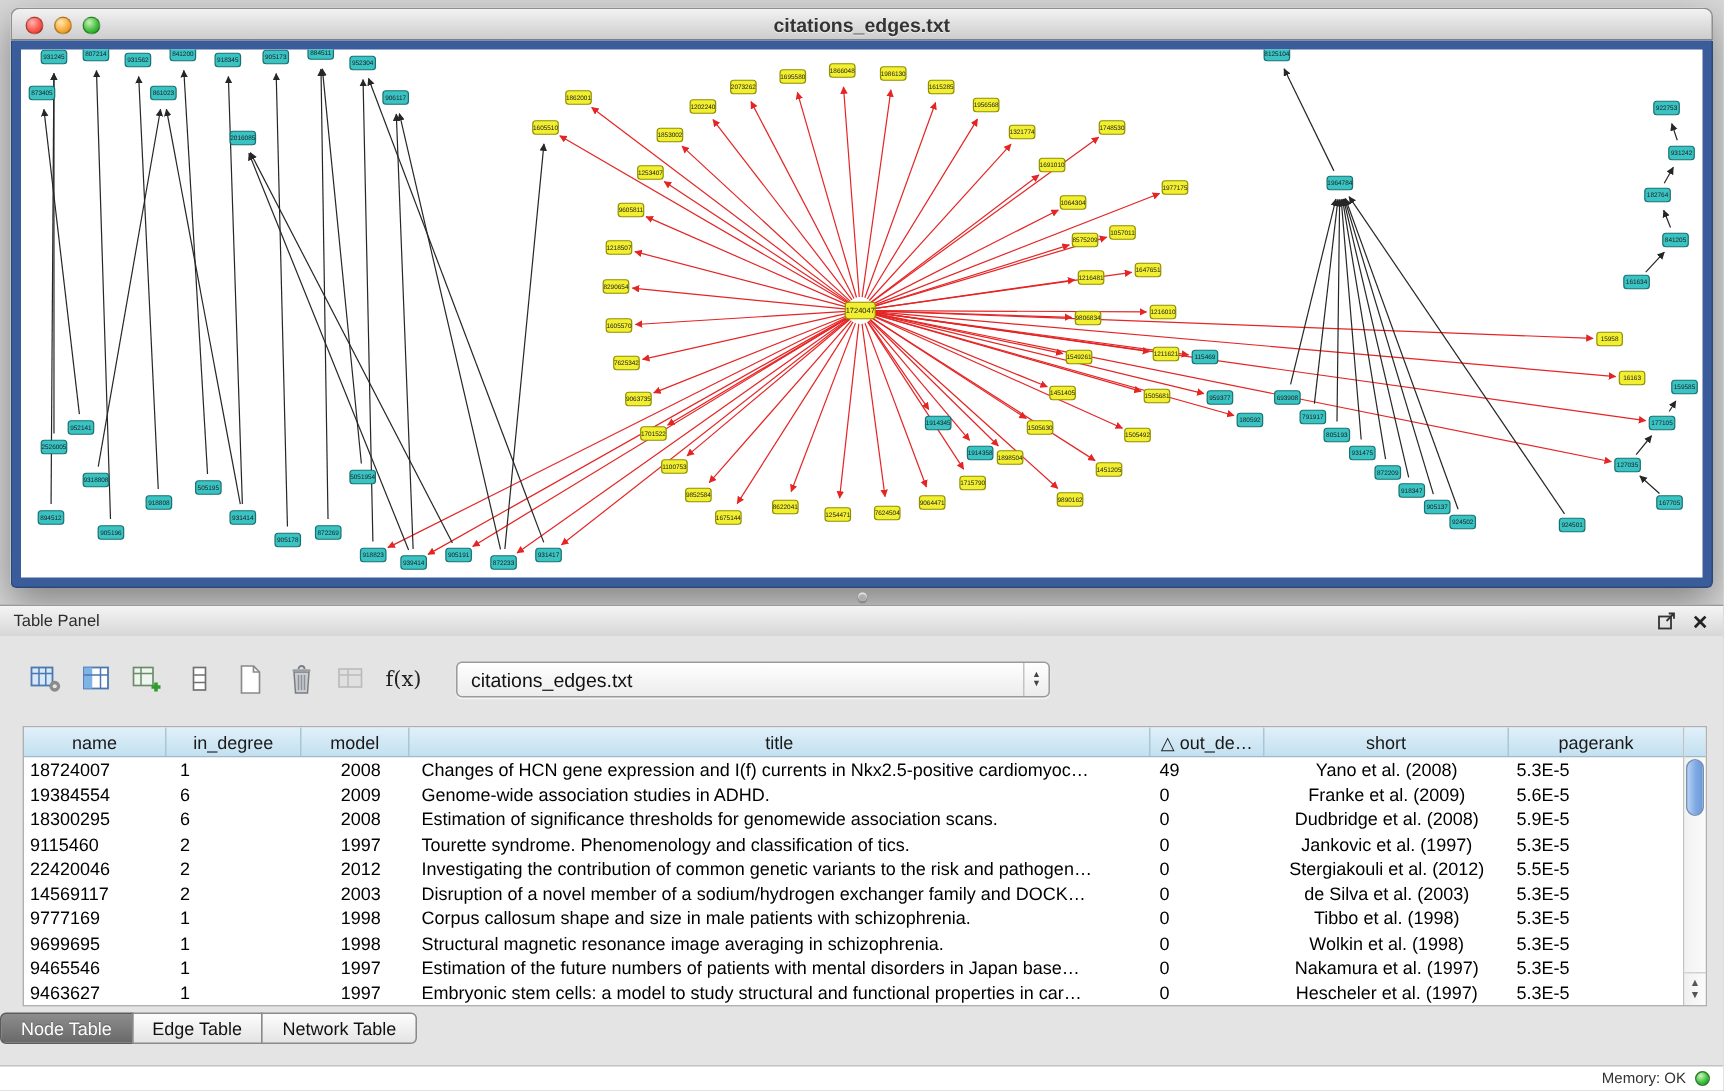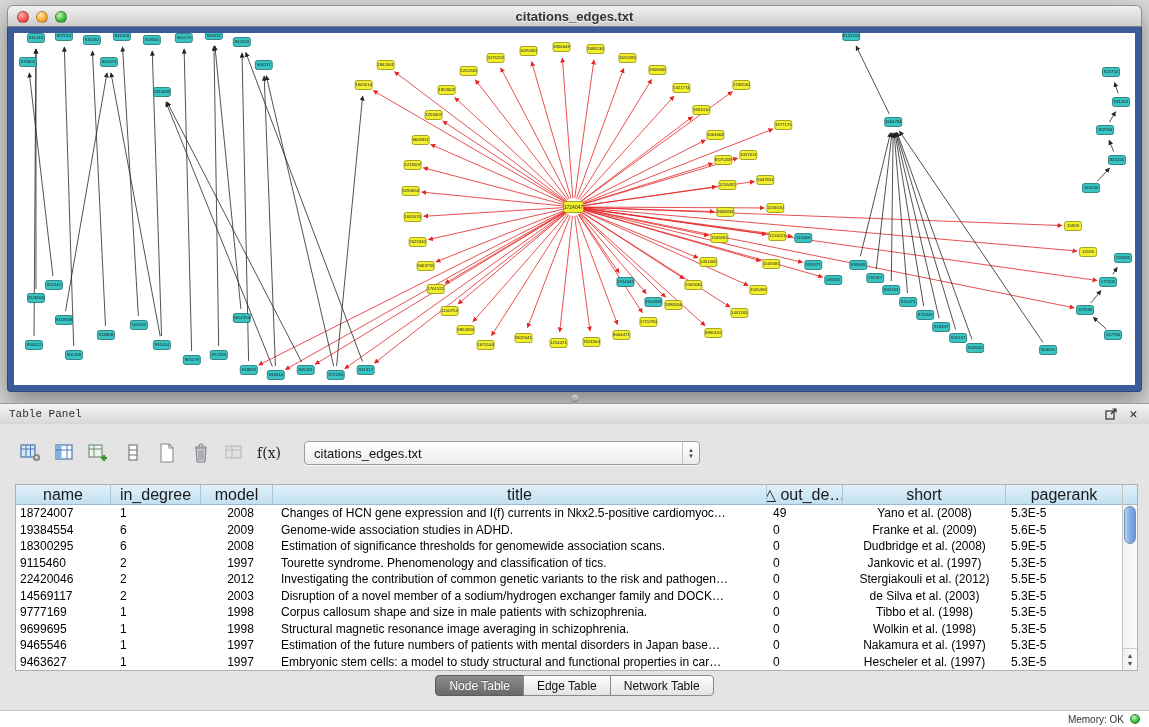--- a/index.html
+++ b/index.html
@@ -51,21 +51,21 @@
 
   
   .table-panel {
     position: absolute; left: 0; top: 403px; width: 1149px; height: 307px;
     background: #e2e2e2; border-top: 1px solid #9a9a9a;
   }
   .panel-header {
     height: 21px; background: linear-gradient(#f4f4f4, #d7d7d7);
     border-bottom: 1px solid #b2b2b2;
     display: flex; align-items: center; padding: 0 9px;
-    font-size: 11px; color: #2c2c2c; font-family: Liberation Mono, monospace;
+    font-size: 11px; color: #2c2c2c;
   }
   .hdr-icons { margin-left: auto; display: flex; align-items: center; gap: 10px; }
   .hdr-icon { width: 13px; height: 13px; display: flex; align-items: center; justify-content: center; cursor: default; }
   .hdr-close { font-size: 13px; font-weight: bold; color: #222; line-height: 13px; }
 
   .panel-body { position: absolute; top: 20px; bottom: 0; left: 0; right: 0; background: #e4e4e4; }
 
   
   .toolbar { position: absolute; top: 14px; left: 16px; height: 30px; display: flex; align-items: center; }
   .tbtn { width: 30px; height: 28px; display: flex; align-items: center; justify-content: center; margin-right: 4px; border-radius: 3px; }
@@ -93,21 +93,21 @@
   }
   .table-main { flex: 1; min-width: 0; }
   .thead, .tr { display: grid; grid-template-columns: 95px 90px 72px 494px 76px 163px 1fr; }
   .thead {
     height: 20px;
     background: linear-gradient(#e0f0fa, #c3e0f0);
     border-bottom: 1px solid #9fb9c9;
   }
   .th {
     display: flex; align-items: center; justify-content: center;
-    font-size: 16px; color: #1a1a1a; border-right: 1px solid #a9c6d6;
+    font-size: 12px; color: #1a1a1a; border-right: 1px solid #a9c6d6;
     overflow: hidden; white-space: nowrap;
   }
   .th:last-child { border-right: none; }
   .tr { height: 16.5px; background: #fff; }
   .td { font-size: 12px; color: #000; line-height: 16.5px; overflow: hidden; white-space: nowrap; }
   .c-name  { padding-left: 4px; }
   .c-indeg { padding-left: 9px; }
   .c-year  { padding-left: 7px; text-align: center; }
   .c-title { padding-left: 8px; }
   .c-outdeg{ padding-left: 6px; }
@@ -119,21 +119,21 @@
   .vs-corner { height: 20px; background: linear-gradient(#e0f0fa, #c3e0f0); border-bottom: 1px solid #9fb9c9; }
   .vs-track { flex: 1; position: relative; background: linear-gradient(90deg,#f2f2f2,#fafafa); }
   .vs-thumb {
     position: absolute; top: 1px; left: 1px; right: 1px; height: 38px; border-radius: 7px;
     background: linear-gradient(90deg,#b6d2f2,#7fa9e4 55%,#6d9bd8);
     border: 1px solid #7691b8;
   }
   .vs-arrows { height: 22px; display: flex; flex-direction: column; align-items: center; justify-content: center; font-size: 7px; color: #555; line-height: 8px; background: linear-gradient(90deg,#f0f0f0,#fbfbfb); border-top: 1px solid #d0d0d0; }
 
   
-  .tabs { position: absolute; bottom: 14px; left: 0; right: 0; display: flex; justify-content: center; }
+  .tabs { position: absolute; bottom: 14px; left: 0; right: 0; display: flex; }
   .tab {
     height: 21px; padding: 0 13px; display: flex; align-items: center;
     font-size: 12px; color: #111;
     background: linear-gradient(#fdfdfd, #e4e4e4);
     border: 1px solid #8a8a8a; margin-left: -1px;
   }
   .tab:first-child { border-radius: 4px 0 0 4px; margin-left: 0; }
   .tab:last-child { border-radius: 0 4px 4px 0; }
   .tab.selected {
     background: linear-gradient(#8d8d8d, #696969);

